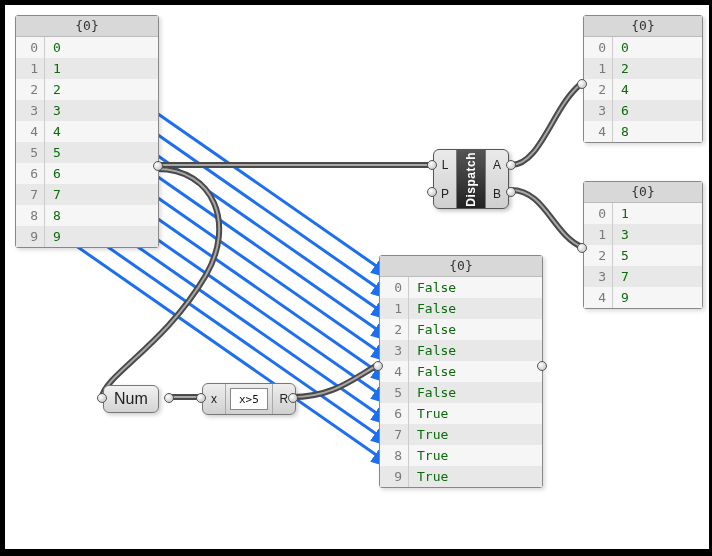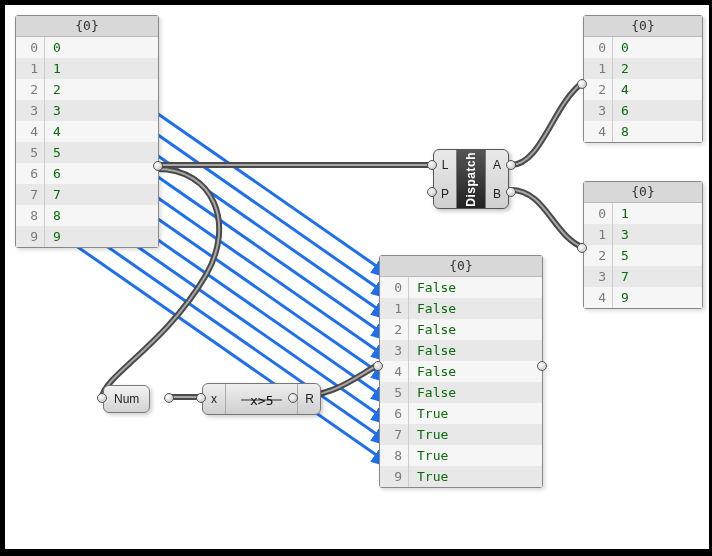--- a/index.html
+++ b/index.html
@@ -8,29 +8,29 @@
   .panel{position:absolute;background:#fff;border:1px solid #888;border-radius:3px;box-shadow:2px 2px 4px rgba(0,0,0,.15)}
   .panel .hdr{background:#d8d8d8;text-align:center;border-bottom:1px solid #bbb;line-height:20px;height:20px;font-family:Consolas,monospace;color:#333}
   .panel .rows{}
   .row{display:flex;height:21px;line-height:21px}
   .row:nth-child(odd){background:#f6f6f6}
   .row:nth-child(even){background:#e8e8e8}
   .row .ix{width:22px;text-align:right;padding-right:6px;color:#7a7a7a;border-right:1px solid #ccc}
   .row .val{padding-left:8px;color:#0a6b0a}
   .grip{position:absolute;width:8px;height:8px;border:1px solid #555;border-radius:50%;background:radial-gradient(circle at 35% 35%,#fff,#bbb)}
   .comp{position:absolute;border:1px solid #777;border-radius:6px;background:linear-gradient(#f2f2f2,#d3d3d3);box-shadow:2px 2px 4px rgba(0,0,0,.2);display:flex;align-items:stretch}
-  .comp .cap{padding:0 10px;display:flex;align-items:center;font-family:"Segoe UI",Arial,sans-serif;font-size:12px;color:#222}
+  .comp .cap{padding:0 10px;display:flex;align-items:center;font-family:"Segoe UI",Arial,sans-serif;font-size:16px;color:#222}
   .disp{position:absolute;border:1px solid #555;border-radius:6px;background:linear-gradient(#eaeaea,#cfcfcf);display:flex;box-shadow:2px 2px 4px rgba(0,0,0,.25)}
   .disp .side{width:22px;display:flex;flex-direction:column;justify-content:space-around;align-items:center;font-family:"Segoe UI",Arial,sans-serif;font-size:12px;color:#222}
   .disp .mid{width:28px;background:linear-gradient(#555,#222);border-left:1px solid #777;border-right:1px solid #777;display:flex;align-items:center;justify-content:center}
   .disp .mid span{writing-mode:vertical-rl;transform:rotate(180deg);color:#fff;font-family:"Segoe UI",Arial,sans-serif;font-size:12px;font-weight:600;letter-spacing:.5px}
   .expr{position:absolute;border:1px solid #777;border-radius:6px;background:linear-gradient(#eee,#d0d0d0);display:flex;align-items:stretch;box-shadow:2px 2px 4px rgba(0,0,0,.2)}
   .expr .lab{width:22px;display:flex;align-items:center;justify-content:center;font-family:"Segoe UI",Arial,sans-serif;font-size:12px;color:#222;border-right:1px solid #aaa}
   .expr .labR{border-right:none;border-left:1px solid #aaa}
-  .expr .box{margin:15px;background:#fff;border:1px solid #888;padding:0 8px;display:flex;align-items:center;font-family:Consolas,monospace;font-size:13px;color:#111}
+  .expr .box{margin:4px;background:#fff;border:1px solid #888;padding:0 8px;display:flex;align-items:center;font-family:Consolas,monospace;font-size:11px;color:#111}
 </style>
 </head>
 <body>
 <div class="canvas">
 
 <svg class="wires">
   <defs>
     <marker id="ah" markerWidth="10" markerHeight="10" refX="8" refY="3" orient="auto">
       <path d="M0,0 L9,3 L0,6 Z" fill="#1e6ff0"></path>
     </marker>

